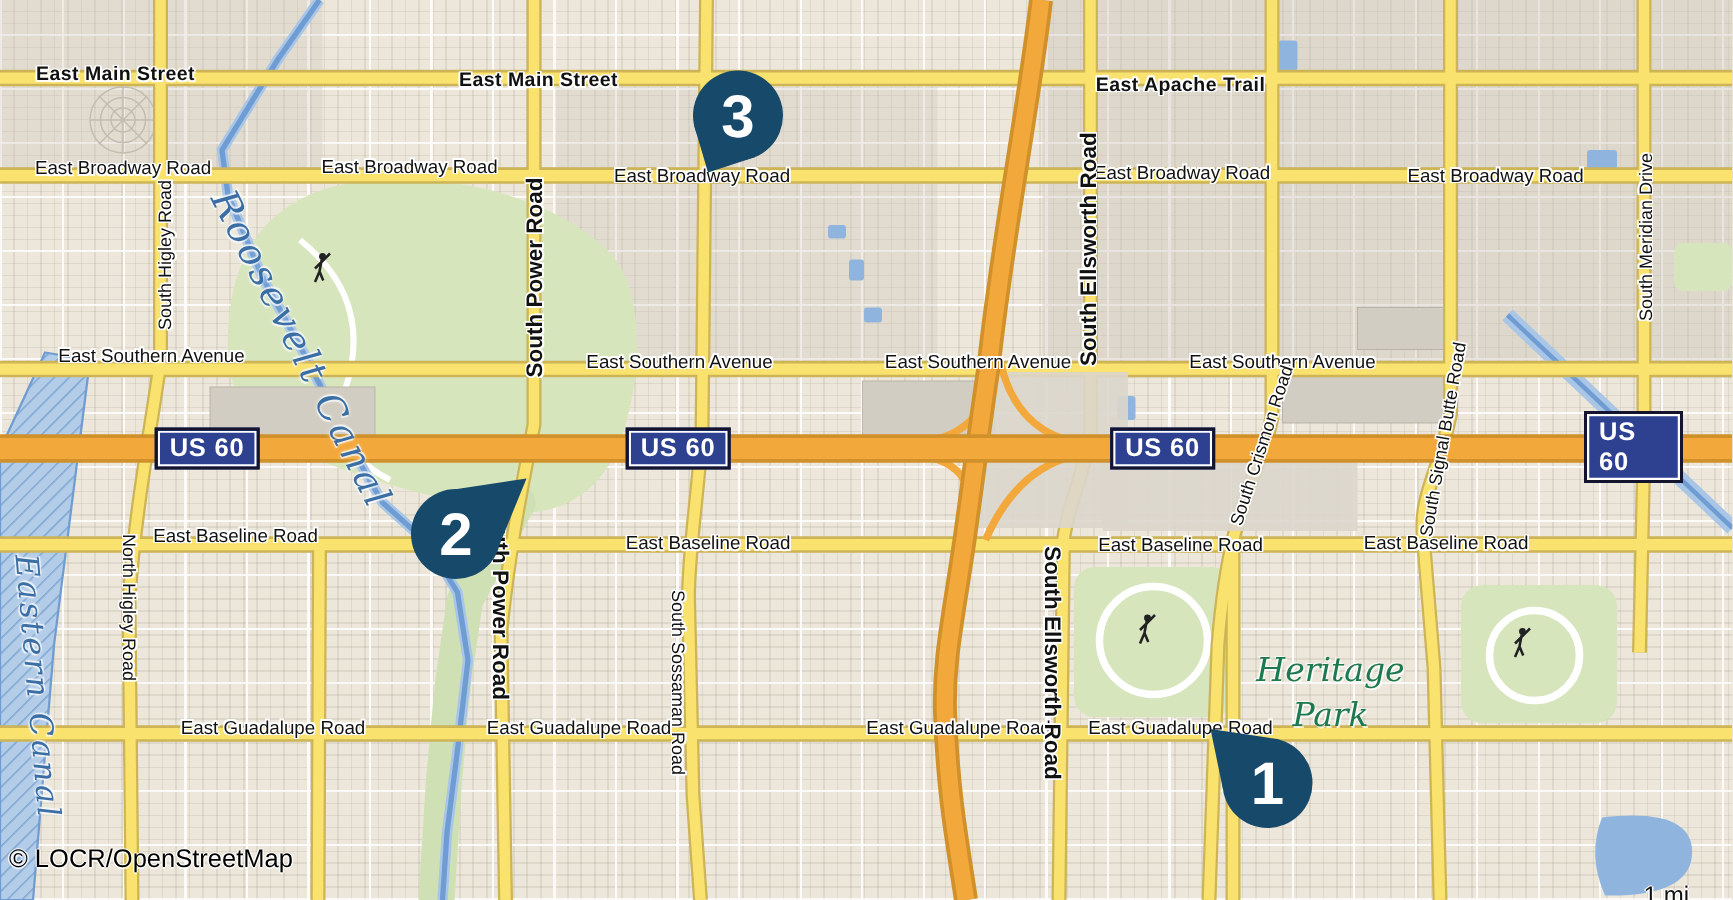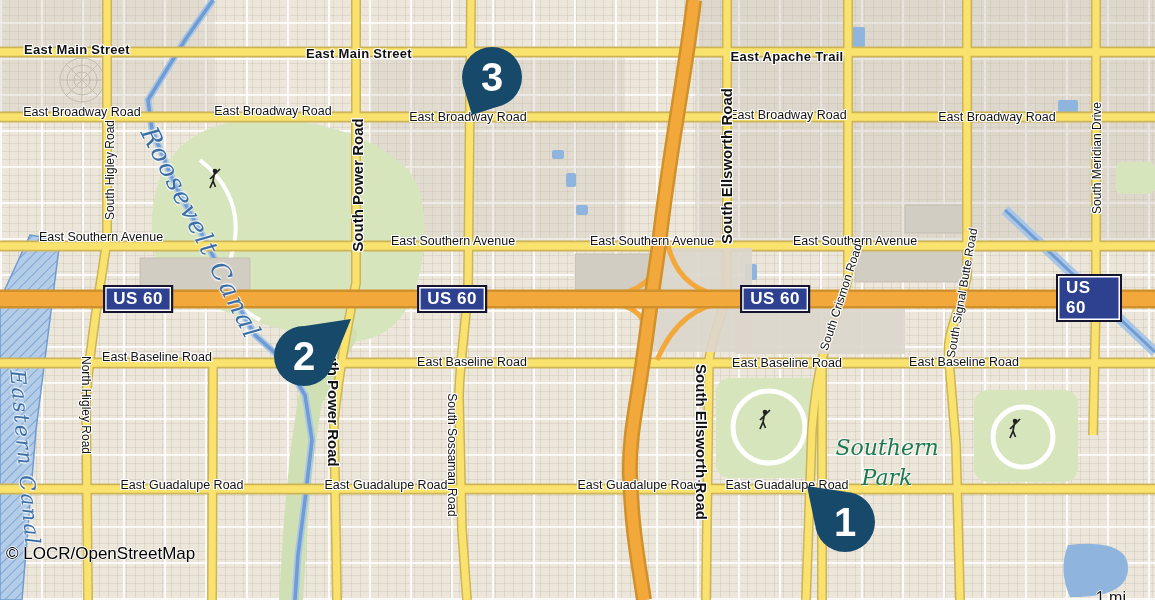--- a/index.html
+++ b/index.html
@@ -37,21 +37,21 @@
   .shield{position:absolute;transform:translate(-50%,-50%);background:#2e4190;color:#fff;
     font:700 17px/20px "Liberation Sans",sans-serif;letter-spacing:.5px;
     padding:2px 8px;border:2px solid #14142e;box-shadow:inset 0 0 0 1.5px #fff;z-index:2;}
   .scalebar{position:absolute;left:1008px;top:545px;width:124px;z-index:4;}
   .scale-label{text-align:right;padding-right:6px;font-size:16px;color:#111;
     text-shadow:1px 0 0 #fff,-1px 0 0 #fff,0 1px 0 #fff,0 -1px 0 #fff;margin-top:44px;}
   .scale-line{position:relative;margin-top:6px;border-top:3px solid #000;}
   .scale-line .tick{position:absolute;top:-8px;width:3px;height:14px;background:#000;}
   .scale-line .tick.left{left:0;}
   .scale-line .tick.right{right:0;}
-  .attribution{position:absolute;left:6px;top:544px;font-size:17px;color:#000;z-index:4;
+  .attribution{position:absolute;left:6px;top:563px;font-size:17px;color:#000;z-index:4;
     text-shadow:1px 0 0 rgba(255,255,255,.8),-1px 0 0 rgba(255,255,255,.8),
       0 1px 0 rgba(255,255,255,.8),0 -1px 0 rgba(255,255,255,.8);}
   .pin-num{font:700 40px "Liberation Sans",sans-serif;fill:#fff;}
 </style>
 </head>
 <body>
 
 <div class="stage">
 
   <div class="patch" style="left:695px;top:0;width:460px;height:252px;"></div>
@@ -195,21 +195,21 @@
       <div class="lbl v1" style="left: 357px; top: 185px; --r: -90deg;">South Power Road</div>
       <div class="lbl v1" style="left: 333px; top: 400px; --r: 90deg;">South Power Road</div>
       <div class="lbl v2" style="left: 452px; top: 455px; --r: 90deg;">South Sossaman Road</div>
       <div class="lbl v1" style="left: 726px; top: 166px; --r: -90deg;">South Ellsworth Road</div>
       <div class="lbl v1" style="left: 701px; top: 442px; --r: 90deg;">South Ellsworth Road</div>
       <div class="lbl v2" style="left: 841px; top: 297px; --r: -72deg;">South Crismon Road</div>
       <div class="lbl v2" style="left: 962px; top: 293px; --r: -80deg;">South Signal Butte Road</div>
       <div class="lbl v2" style="left: 1097px; top: 158px; --r: -90deg;">South Meridian Drive</div>
       <div class="lbl water-lg" style="left: 201px; top: 233px; --r: 63deg;">Roosevelt Canal</div>
       <div class="lbl water-md" style="left: 25px; top: 458px; --r: 85deg;">Eastern Canal</div>
-      <div class="lbl park" style="left: 887px; top: 463px; --r: 0deg;">Southern Park</div>
+      <div class="lbl park" style="left: 887px; top: 463px; --r: 0deg;">Heritage Park</div>
     </div>
 
   <div id="shields">
       <div class="shield" style="left: 138px; top: 299px; background: rgb(46, 65, 144);">US 60</div>
       <div class="shield" style="left: 452px; top: 299px; background: rgb(46, 65, 144);">US 60</div>
       <div class="shield" style="left: 775px; top: 299px; background: rgb(46, 65, 144);">US 60</div>
       <div class="shield" style="left: 1089px; top: 298px; background: rgb(46, 65, 144);">US 60</div>
     </div>
 
   <svg id="markers" class="markers" width="1155" height="600">

